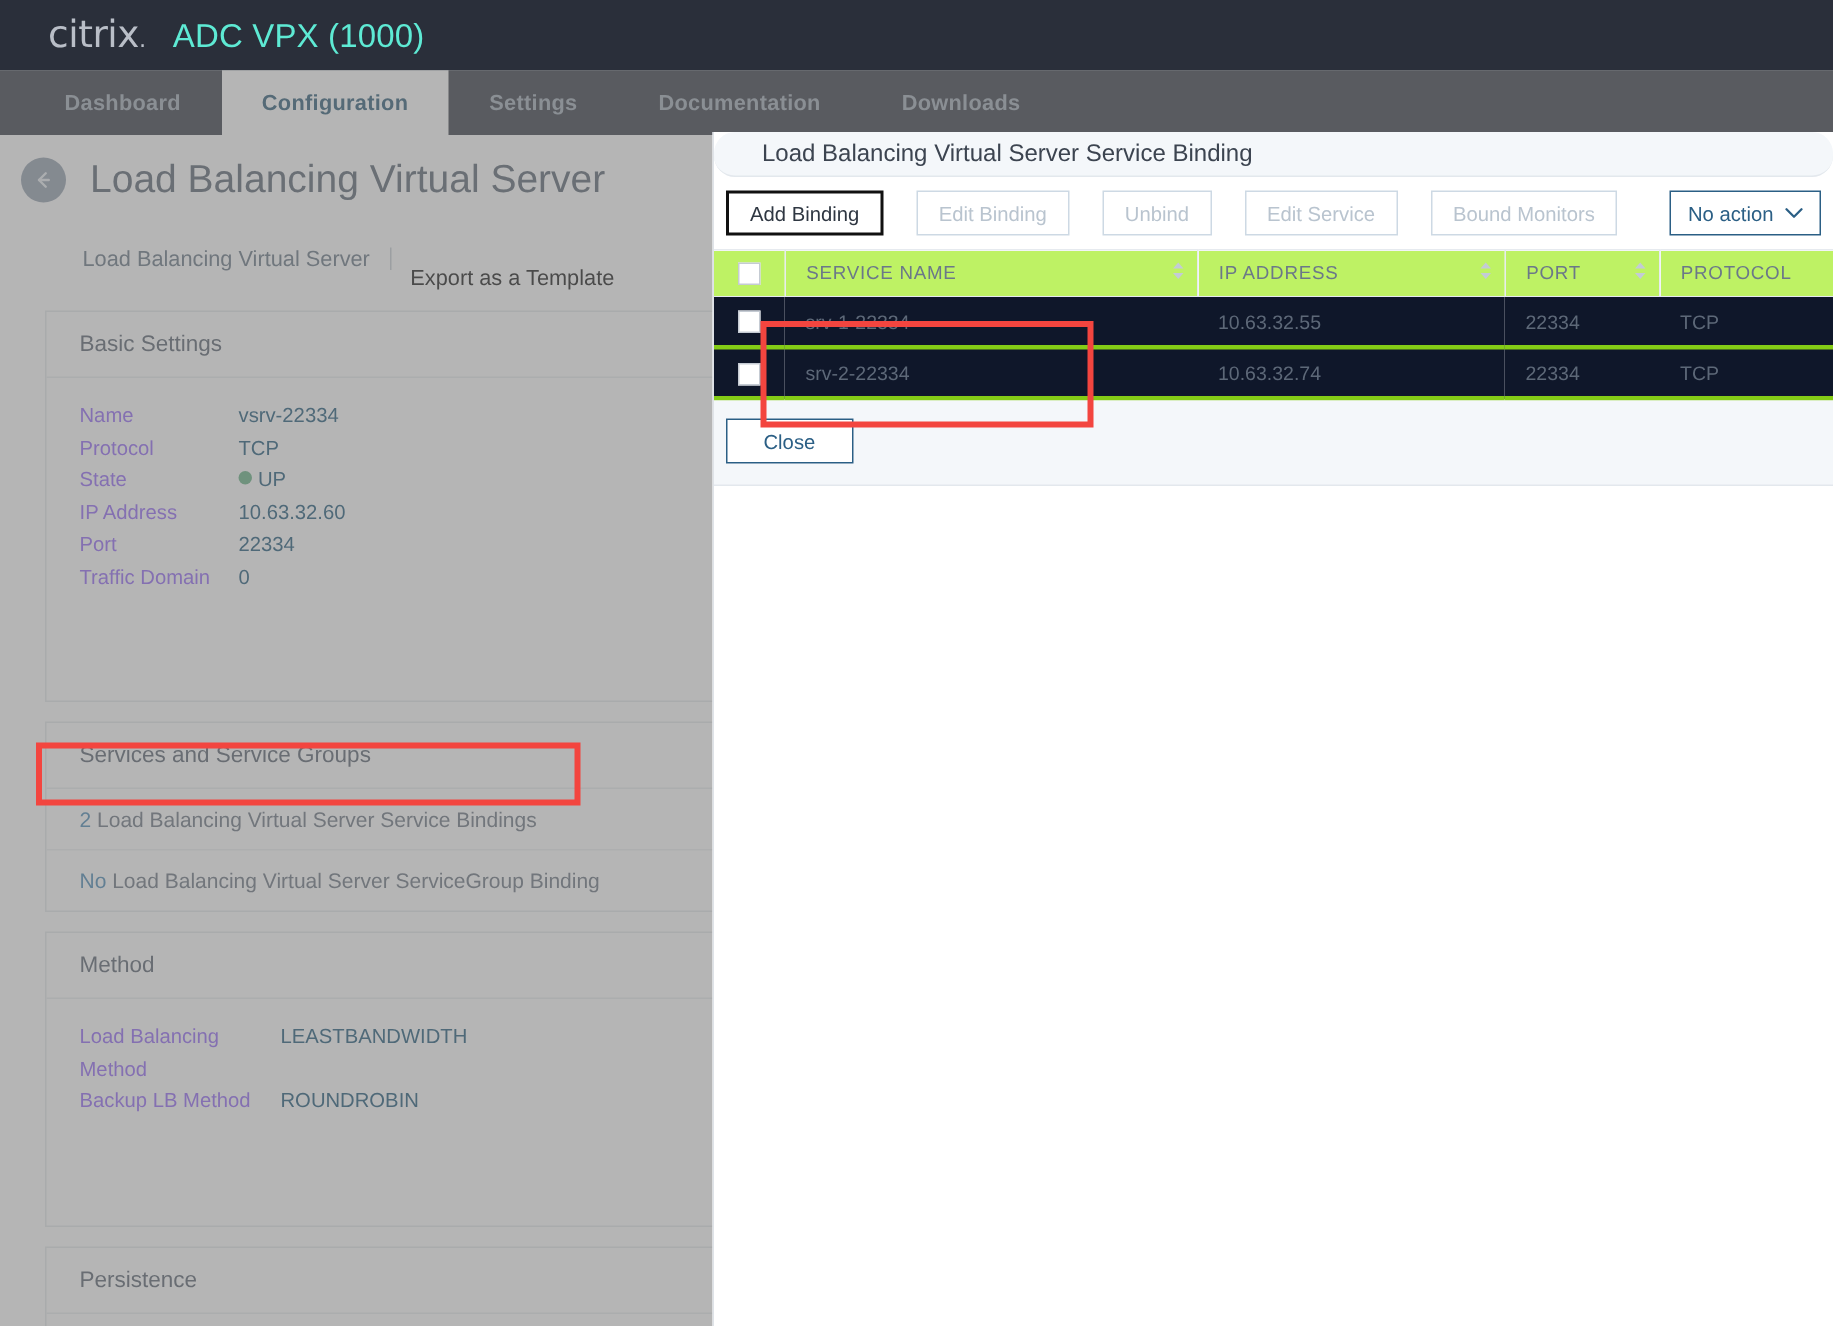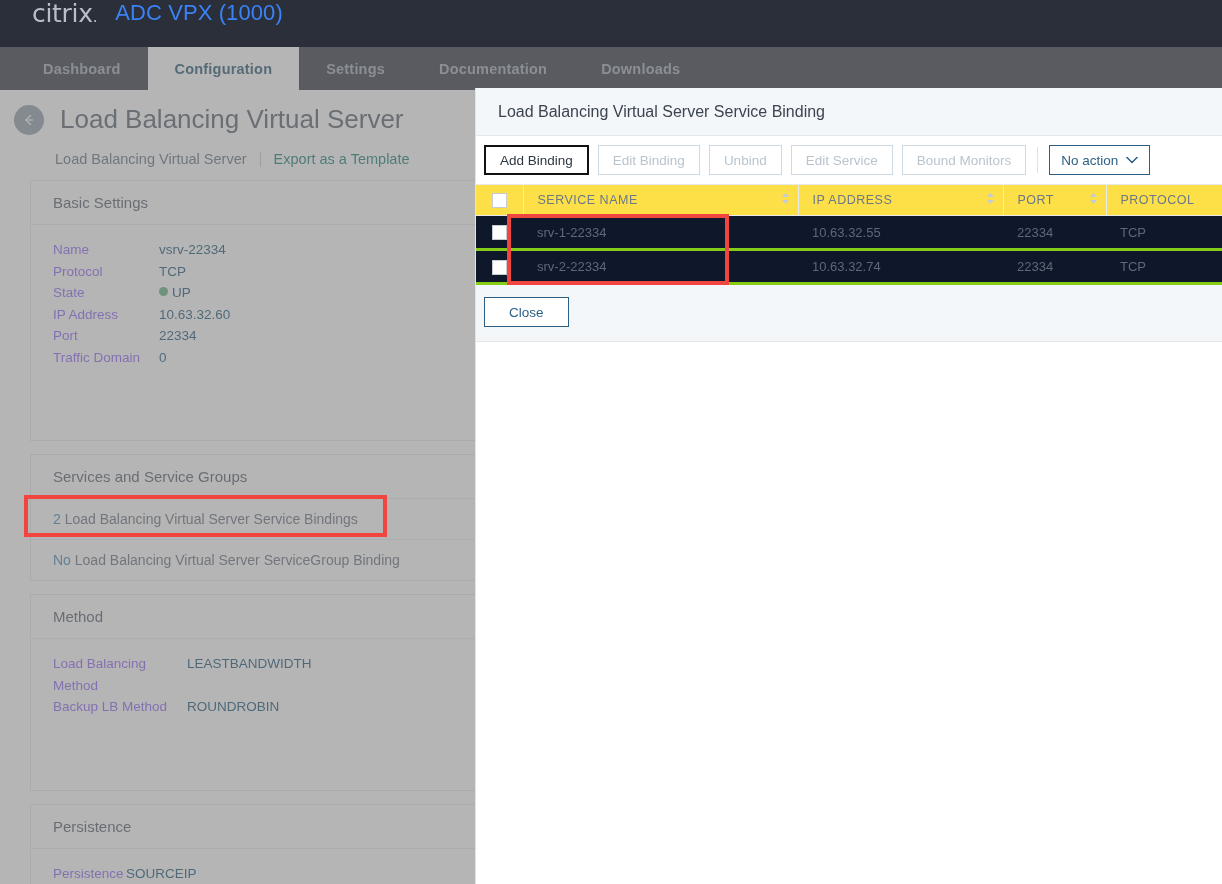--- a/index.html
+++ b/index.html
@@ -19,37 +19,37 @@
     overflow: hidden;
   }
 
   
   .brandbar {
     position: absolute;
     left: 0; top: 0;
     width: 1222px; height: 47px;
     background: #2a2f3a;
     display: flex;
-    align-items: flex-start;
+    align-items: center;
   }
   .citrix-logo {
     margin-left: 32px;
     font-size: 25px;
     color: #b9bec7;
     letter-spacing: -0.3px;
     font-family: "DejaVu Sans", sans-serif;
     font-weight: 400;
     position: relative;
     top: -1px;
   }
   .citrix-logo .dot { font-size: 15px; }
   .brand-title {
     margin-left: 18px;
     font-size: 22px;
-    color: #3b82f6;
+    color: #5eead4;
     font-weight: 400;
     letter-spacing: 0.1px;
   }
 
   
   .tabbar {
     position: absolute;
     left: 0; top: 47px;
     width: 1222px; height: 43px;
     background: #252a35;
@@ -108,21 +108,21 @@
     color: #5b6b7b;
     display: flex;
     align-items: center;
   }
   .breadcrumb .sep {
     display: inline-block;
     width: 1px; height: 15px;
     background: #c3cad2;
     margin: 0 13px;
   }
-  .breadcrumb .link { color: #0f766e; cursor: pointer; }
+  .breadcrumb .link { color: #000000; cursor: pointer; margin-top: 27px; }
 
   .card {
     margin: 13px 30px 0 30px;
     border: 1px solid #e2e6ea;
     background: #ffffff;
   }
   .card-head {
     padding: 13px 22px;
     font-size: 15px;
     color: #4a5563;
@@ -180,47 +180,48 @@
   .panel {
     position: absolute;
     left: 475px; top: 88px;
     width: 747px; height: 796px;
     background: #ffffff;
     border-left: 1px solid #dfe3e8;
     z-index: 30;
     overflow: hidden;
   }
   .panel-head {
-    height: 48px;
+    height: 30px;
     background: #f4f7fa;
     border-bottom: 1px solid #e3e8ed;
     display: flex;
     align-items: center;
-    padding-left: 22px;
+    padding-left: 32px;
     font-size: 16px;
     color: #3c4450;
+    border-radius: 14px;
   }
   .panel-toolbar {
     height: 48px;
     background: #ffffff;
     display: flex;
     align-items: center;
     padding: 0 8px 0 8px;
   }
   .btn {
     height: 30px;
     padding: 0 14px;
     display: inline-flex;
     align-items: center;
     justify-content: center;
     font-size: 13.5px;
     background: #ffffff;
     border: 1px solid #cdd9e4;
     color: #b9c4cf;
-    margin-right: 9px;
+    margin-right: 22px;
     cursor: pointer;
     white-space: nowrap;
   }
   .btn.primary-focus {
     border: 2px solid #111111;
     color: #2f3742;
     font-weight: 400;
   }
   .toolbar-sep {
     width: 1px; height: 26px;
@@ -231,21 +232,21 @@
     border: 1px solid #2b5f85;
     color: #2b5f85;
     margin-right: 0;
     padding: 12px 11px;
   }
   .btn.dropdown .chev { margin-left: 8px; display: inline-flex; }
 
   
   .tbl { width: 100%; border-collapse: collapse; table-layout: fixed; }
   .tbl thead th {
-    background: #fde047;
+    background: #bef264;
     border-top: 1px solid #e6eaef;
     border-bottom: 1px solid #e6eaef;
     border-right: 1px solid #e6eaef;
     height: 31px;
     font-size: 12.5px;
     font-weight: 400;
     color: #6b7889;
     text-align: left;
     letter-spacing: 0.5px;
     padding: 0 0 0 14px;

